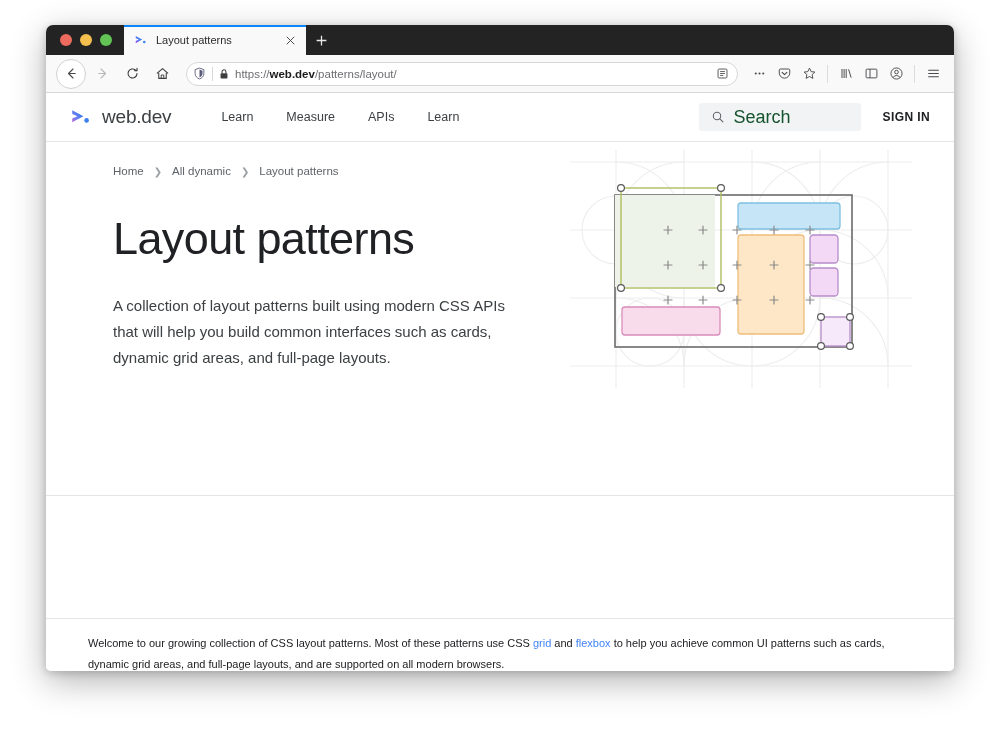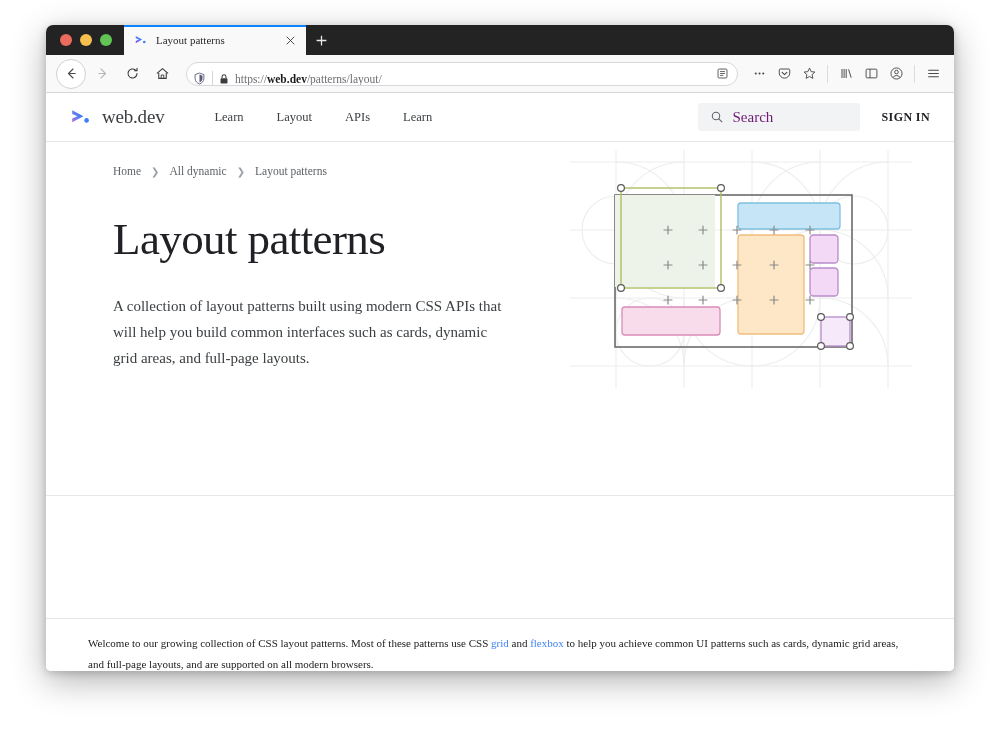--- a/index.html
+++ b/index.html
@@ -10,21 +10,20 @@
     background: #ffffff;
     font-family: "Liberation Sans", sans-serif;
     overflow: hidden;
   }
 
   #screen {
     position: relative;
     width: 1000px;
     height: 737px;
     background: #ffffff;
-    font-family: Liberation Serif, serif;
   }
 
   
   .browser-window {
     position: absolute;
     left: 46px;
     top: 25px;
     width: 908px;
     height: 646px;
     border-radius: 7px 7px 5px 5px;
@@ -120,21 +119,21 @@
   .navbtn.disabled { color: #b9b9bb; }
 
   .urlbar {
     flex: 1 1 auto;
     margin: 0 8px;
     height: 24px;
     background: #ffffff;
     border: 1px solid #d7d7db;
     border-radius: 12px;
     display: flex;
-    align-items: flex-end;
+    align-items: center;
     padding: 0 4px 0 6px;
     box-sizing: border-box;
     gap: 5px;
     min-width: 0;
   }
   .shield-icon { flex: 0 0 14px; display:flex; align-items:center; color:#5b5b7a; }
   .url-sep { width:1px; height:14px; background:#d7d7db; flex:0 0 1px; }
   .lock-icon { flex: 0 0 12px; display:flex; align-items:center; color:#3d3d40; }
   .url-text {
     flex: 1 1 auto;
@@ -202,21 +201,21 @@
     height: 28px;
     background: #f1f3f4;
     border-radius: 3px;
     display: flex;
     align-items: center;
     gap: 9px;
     padding: 0 12px;
     box-sizing: border-box;
   }
   .searchbox .mag { color: #5f6368; display:flex; }
-  .searchbox .ph { font-size: 15px; color: #701a75; }
+  .searchbox .ph { font-size: 18px; color: #14532d; }
   .signin {
     font-size: 12px;
     font-weight: 700;
     color: #202124;
     letter-spacing: 0.4px;
   }
 
   
   .hero {
     position: relative;
@@ -440,21 +439,21 @@
               </defs>
               <path d="M2.4 4.6 L14.6 11.1 L2.4 17.6 L2.4 13.6 L8.2 11.1 L2.4 8.6 Z" fill="url(#brand-g)"></path>
               <circle cx="18.1" cy="15.7" r="2.5" fill="#3b7ff0"></circle>
             </svg>
           </span>
           <span class="brand-name">web.dev</span>
         </div>
 
         <nav class="site-nav">
           <a href="#">Learn</a>
-          <a href="#">Layout</a>
+          <a href="#">Measure</a>
           <a href="#">APIs</a>
           <a href="#">Learn</a>
         </nav>
 
         <div class="header-right">
           <div class="searchbox">
             <span class="mag">
               <svg viewBox="0 0 20 20" width="14" height="14">
                 <circle cx="8.6" cy="8.6" r="5.3" fill="none" stroke="currentColor" stroke-width="1.5"></circle>
                 <path d="M12.6 12.6 L17 17" stroke="currentColor" stroke-width="1.5" stroke-linecap="round"></path>

